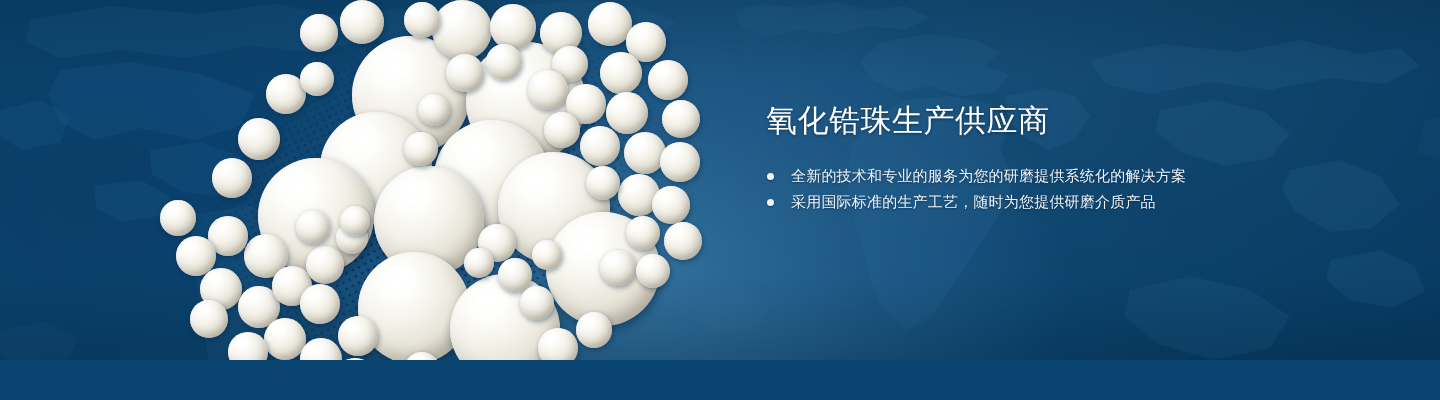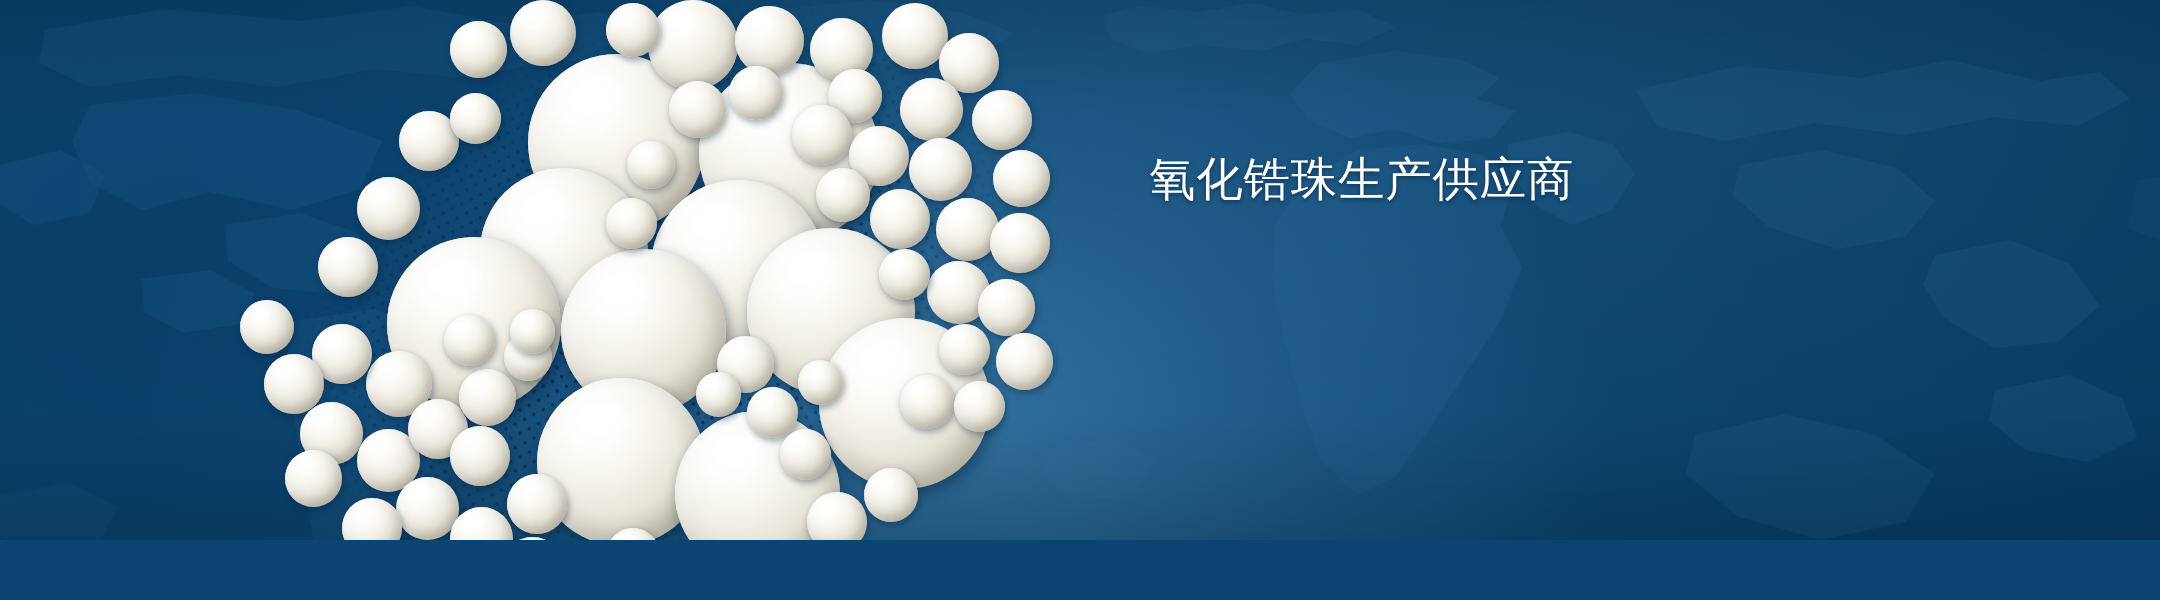--- a/index.html
+++ b/index.html
@@ -214,16 +214,24 @@
     <div class="bead sm" style="left:532px;top:240px;width:30px;height:30px;"></div>
     <div class="bead sm" style="left:418px;top:94px;width:32px;height:32px;"></div>
     <div class="bead sm" style="left:404px;top:132px;width:34px;height:34px;"></div>
     <div class="bead sm" style="left:340px;top:206px;width:30px;height:30px;"></div>
     <div class="bead sm" style="left:190px;top:300px;width:38px;height:38px;"></div>
   </div>
 
   <div id="copy">
     <h1 id="banner-title">氧化锆珠生产供应商</h1>
     <ul class="features">
+      <li>
+        <span class="dot"></span>
+        <span>全新的技术和专业的服务为您的研磨提供系统化的解决方案</span>
+      </li>
+      <li>
+        <span class="dot"></span>
+        <span>采用国际标准的生产工艺，随时为您提供研磨介质产品</span>
+      </li>
     </ul>
   </div>
 
 </div>
 
 </body></html>

